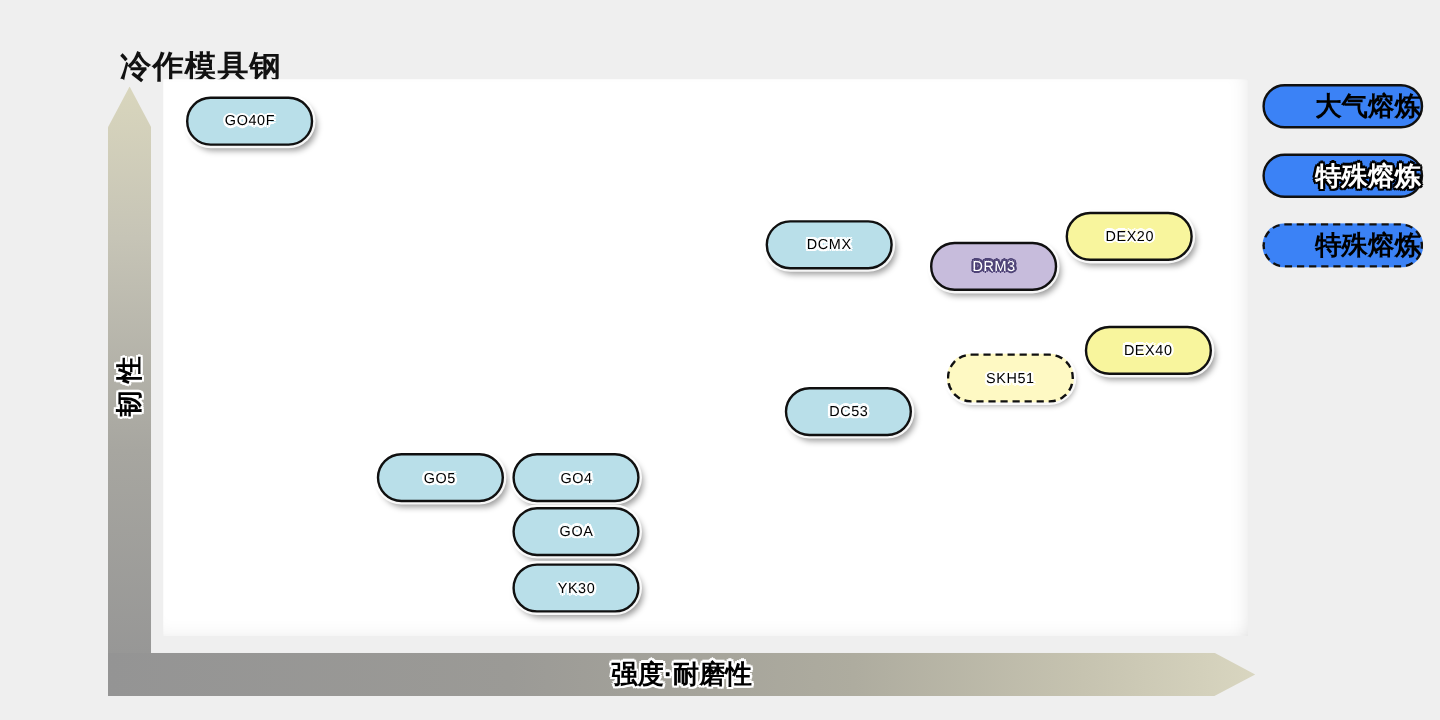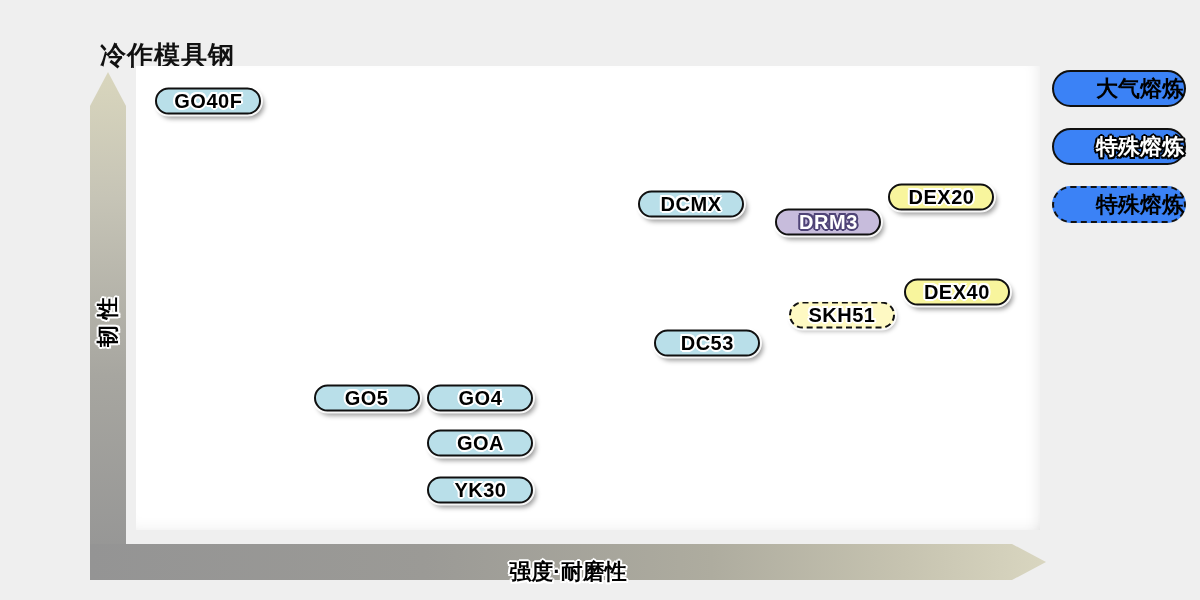--- a/index.html
+++ b/index.html
@@ -57,33 +57,32 @@
       -1.5px  1.5px 0 #fff, 1.5px  1.5px 0 #fff,
       -2px 0 0 #fff, 2px 0 0 #fff, 0 -2px 0 #fff, 0 2px 0 #fff;
   }
   .y-axis-label {
     left: 108px; top: 322px;
     transform: translate(-50%, -50%) rotate(-90deg);
   }
   .x-axis-label {
     left: 568px; top: 562px;
     transform: translate(-50%, -50%);
-    margin-top: 10px;
   }
   
   .pill {
     position: absolute;
     transform: translate(-50%, -50%);
-    min-width: 106px; height: 27px;
+    min-width: 106px; height: 41px;
     padding: 0 14px;
     box-sizing: border-box;
     display: flex; align-items: center; justify-content: center;
     border: 2.5px solid #101010;
     border-radius: 999px;
-    font-size: 20px; font-weight: bold;
+    font-size: 12px; font-weight: normal;
     letter-spacing: 0.5px;
     color: #000;
     background: #fff;
     box-shadow: 0 0 0 2px rgba(255,255,255,0.9),
                 3px 4px 5px rgba(0,0,0,0.40);
   }
   .halo-white {
     text-shadow:
       -1.5px -1.5px 0 #fff, 1.5px -1.5px 0 #fff,
       -1.5px  1.5px 0 #fff, 1.5px  1.5px 0 #fff,

